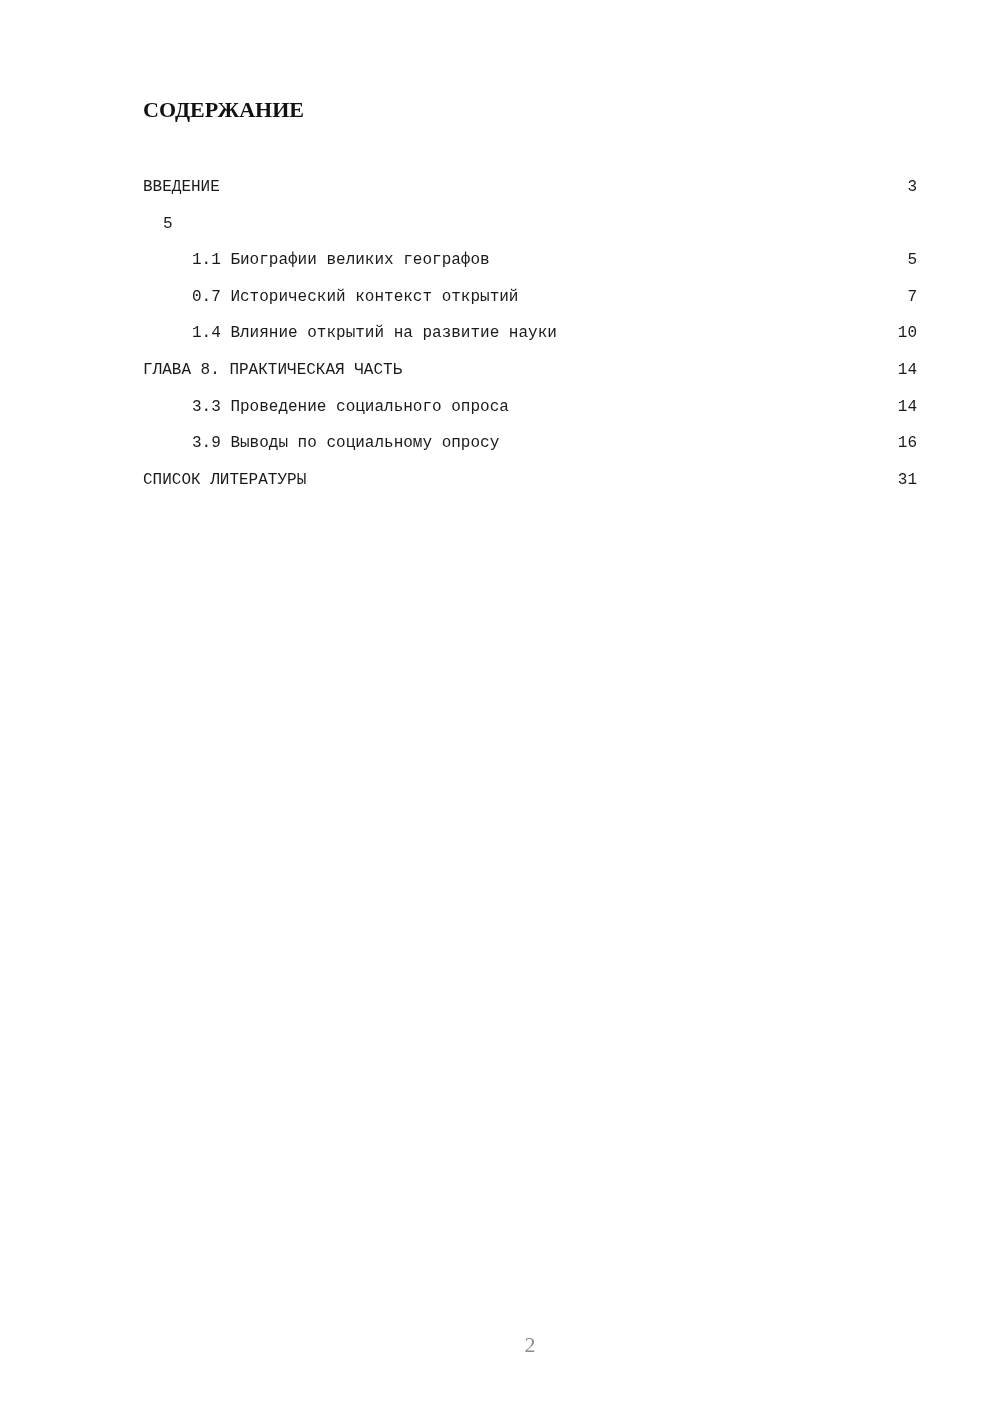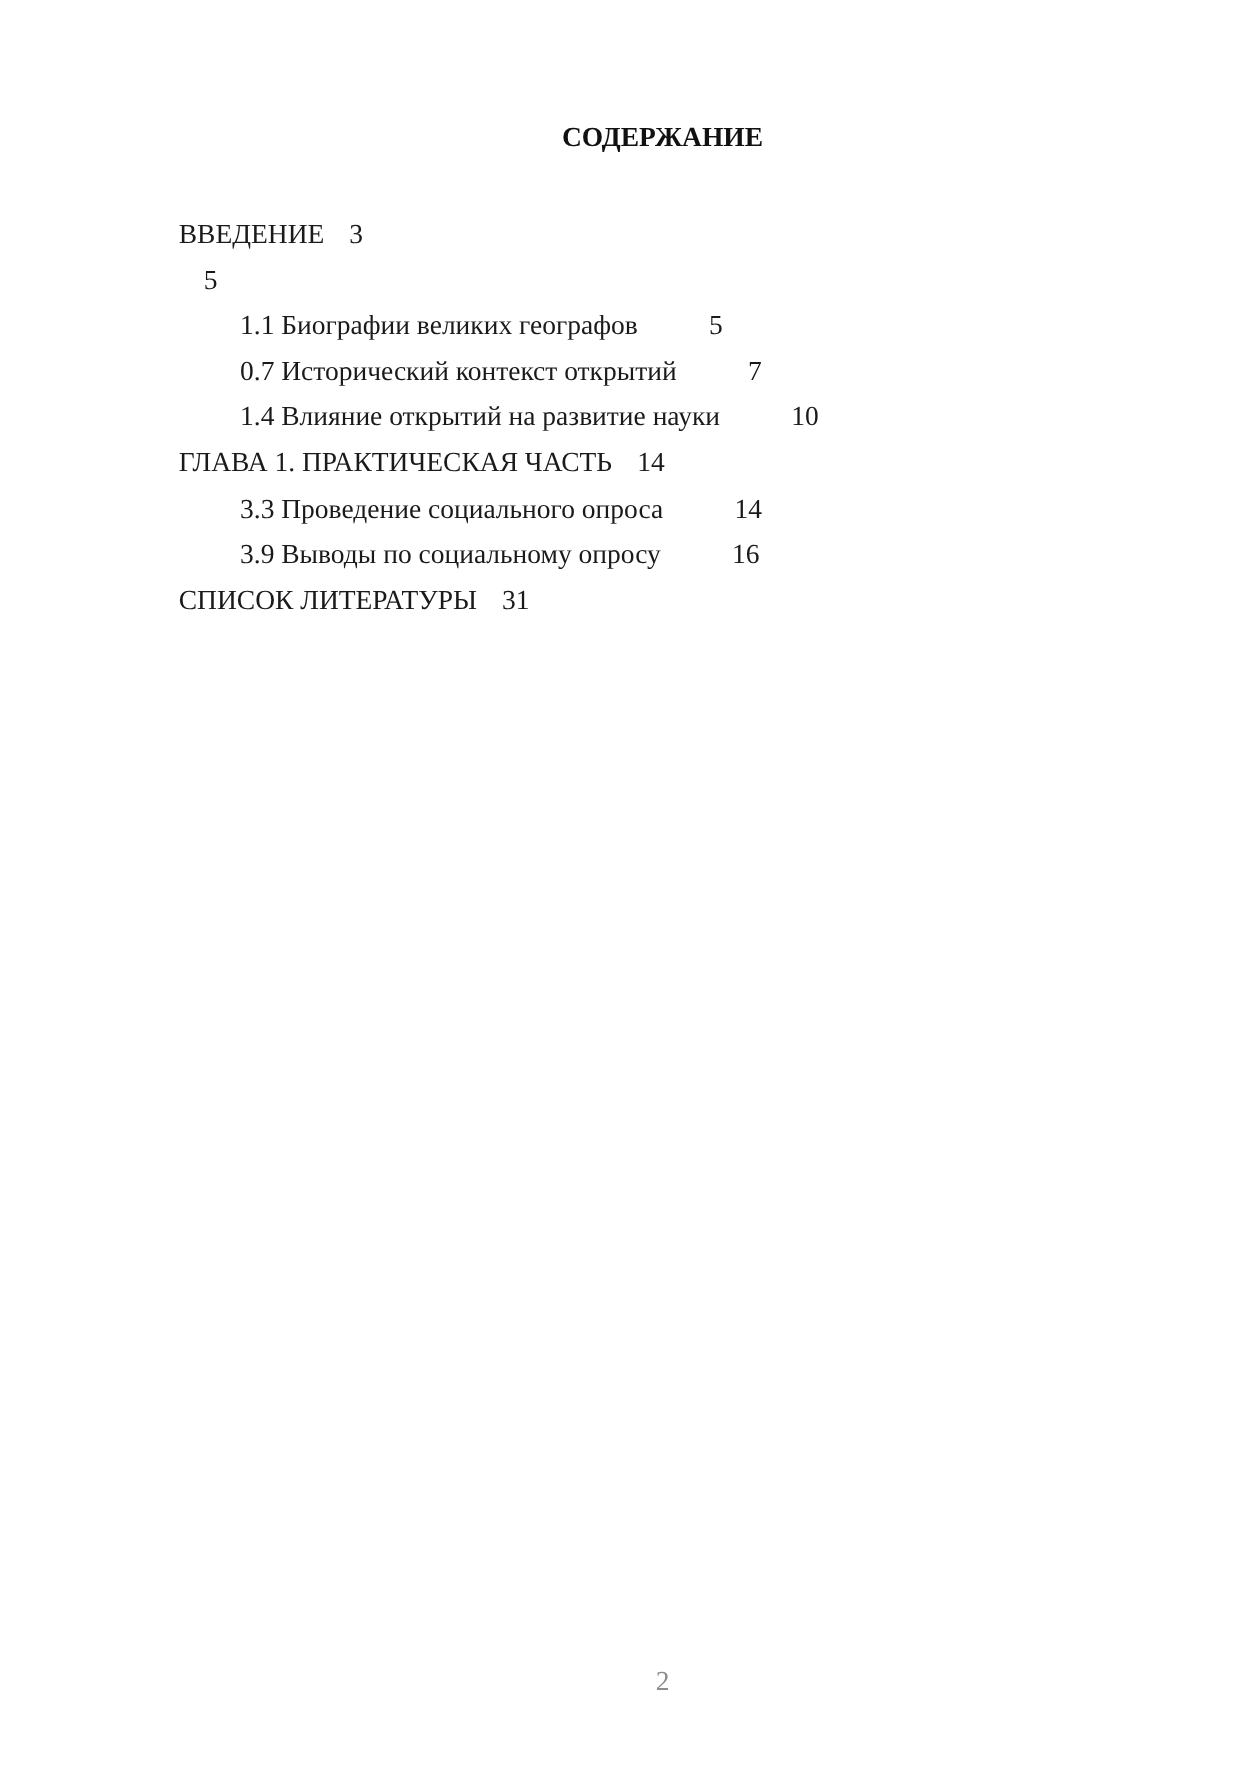--- a/index.html
+++ b/index.html
@@ -18,33 +18,33 @@
     position: absolute;
     left: 143px;
     top: 0;
     width: 774px;
   }
   .doc-title {
     margin-top: 91px;
     font-size: 22px;
     font-weight: bold;
     line-height: 37px;
-    text-align: center;
     color: #111111;
   }
   .toc {
     margin-top: 41px;
   }
   .toc-row {
     display: flex;
-    justify-content: flex-start;
+    justify-content: space-between;
     align-items: baseline;
-    font-size: 22px;
+    font-size: 16px;
     line-height: 36.6px;
     white-space: nowrap;
+    font-family: Liberation Mono, monospace;
   }
   .toc-row.sub {
     padding-left: 49px;
     gap: 37px;
   }
   .toc-label {
     overflow: hidden;
   }
   .toc-page {
     text-align: right;
@@ -81,21 +81,21 @@
         </div>
         <div class="toc-row sub">
           <span class="toc-label">0.7 Исторический контекст открытий</span>
           <span class="toc-page">7</span>
         </div>
         <div class="toc-row sub">
           <span class="toc-label">1.4 Влияние открытий на развитие науки</span>
           <span class="toc-page">10</span>
         </div>
         <div class="toc-row">
-          <span class="toc-label">ГЛАВА 1. ПРАКТИЧЕСКАЯ ЧАСТЬ</span>
+          <span class="toc-label">ГЛАВА 8. ПРАКТИЧЕСКАЯ ЧАСТЬ</span>
           <span class="toc-page">14</span>
         </div>
         <div class="toc-row sub">
           <span class="toc-label">3.3 Проведение социального опроса</span>
           <span class="toc-page">14</span>
         </div>
         <div class="toc-row sub">
           <span class="toc-label">3.9 Выводы по социальному опросу</span>
           <span class="toc-page">16</span>
         </div>

